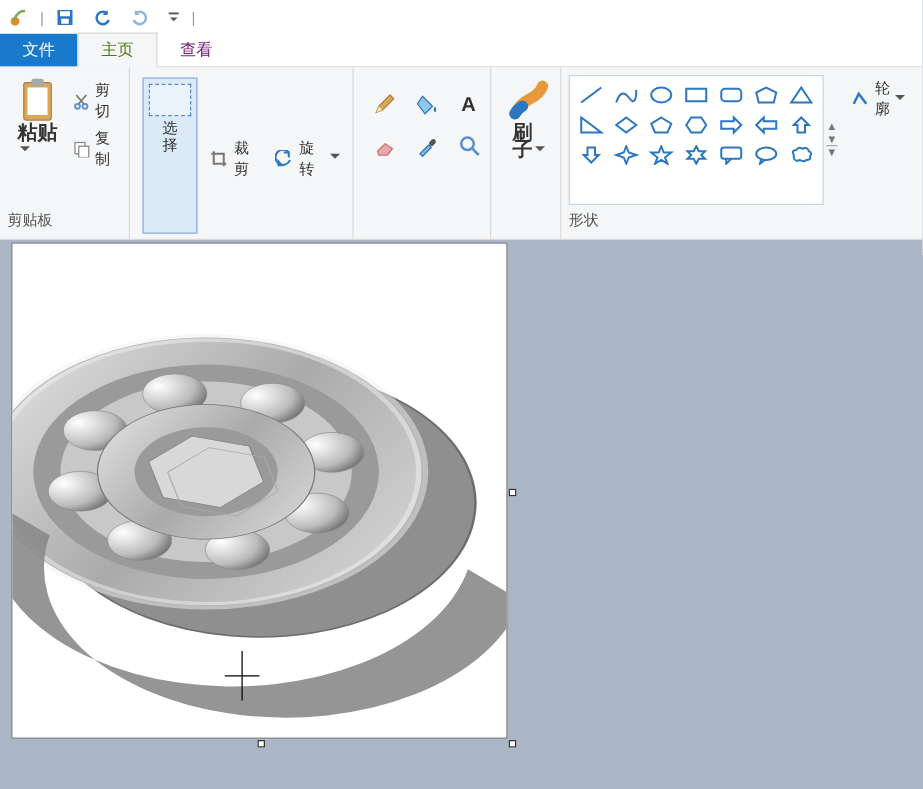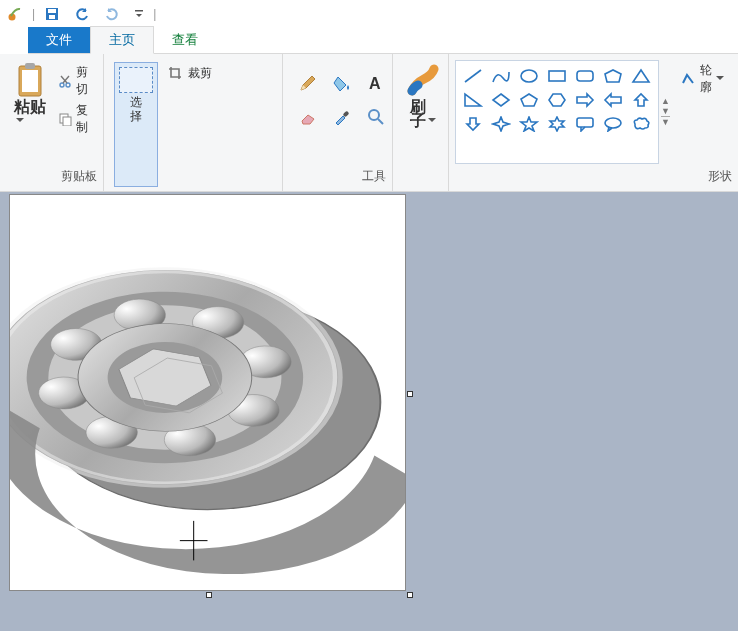--- a/index.html
+++ b/index.html
@@ -5,31 +5,31 @@
   * { box-sizing: border-box; margin: 0; padding: 0; font-family: "Microsoft YaHei", "Segoe UI", sans-serif; }
   body { width: 738px; height: 631px; overflow: hidden; background: #fff; }
 
   
   .titlebar { height: 28px; background: #fff; display: flex; align-items: center; font-size: 12px; color: #333; }
   .titlebar .qicon { width: 18px; height: 18px; margin: 0 6px; display: flex; align-items: center; justify-content: center; }
   .titlebar .sep { color: #999; margin: 0 2px; }
   .titlebar .titletext { margin-left: 6px; }
 
   
-  .tabs { height: 26px; display: flex; align-items: flex-end; border-bottom: 1px solid #d9d9d9; background: #fff; margin-left: 28px; }
-  .tab { padding: 4px 18px; font-size: 13px; color: #0369a1; cursor: pointer; position: relative; }
+  .tabs { height: 26px; display: flex; align-items: flex-end; border-bottom: 1px solid #d9d9d9; background: #fff; }
+  .tab { padding: 4px 18px; font-size: 13px; color: #4d7c0f; cursor: pointer; position: relative; }
   .tab.file { background: #1979ca; color: #fff; }
   .tab.active { border: 1px solid #d9d9d9; border-bottom: 1px solid #f5f6f7; background: #f5f6f7; margin-bottom: -1px; }
-  .tab.inactive { color: #15803d; text-align: right; }
+  .tab.inactive { color: #701a75; text-align: right; }
 
   
   .ribbon { height: 138px; background: #f5f6f7; border-bottom: 1px solid #d9d9d9; display: flex; }
   .group { border-right: 1px solid #d9d9d9; padding: 4px 6px 0 6px; display: flex; flex-direction: column; }
   .group-body { flex: 1; display: flex; }
-  .group-label { text-align: right; font-size: 12px; color: #555; padding: 4px 0 6px 0; }
+  .group-label { text-align: left; font-size: 12px; color: #555; padding: 4px 0 6px 0; }
 
   .big-btn { display: flex; flex-direction: column; align-items: center; padding: 4px 6px; cursor: pointer; }
   .big-btn .ico { width: 36px; height: 36px; display: flex; align-items: center; justify-content: center; }
   .big-btn .lbl { font-size: 16px; color: #333; margin-top: 2px; line-height: 14px; font-weight: bold; }
   .big-btn .drop::after { content: ""; display: inline-block; border: 4px solid transparent; border-top-color: #555; margin-left: 2px; vertical-align: middle; }
 
   .sel-btn { border: 1px solid #8aaee0; background: #dceaf8; padding: 2px 4px; display: flex; flex-direction: column; align-items: center; cursor: pointer; }
   .sel-btn .rect { width: 34px; height: 26px; border: 1px dashed #5b8cc7; margin: 2px 0; background: #eaf2fb; }
   .sel-btn .lbl { font-size: 12px; color: #333; line-height: 14px; text-align: center; }
 
@@ -138,29 +138,40 @@
     <div class="group-label">剪贴板</div>
   </div>
 
   <div class="group" style="width:190px">
     <div class="group-body">
       <div class="sel-btn" style="margin:4px">
         <div class="rect"></div>
         <div class="lbl"><span style="white-space:pre">选
 择</span><span class="drop"></span></div>
       </div>
-      <div style="display:flex;flex-direction:column;padding-top:4px">
+      <div style="display:flex;flex-direction:row;padding-top:4px">
         <div class="mini-row">
           <span class="mi">
               <svg width="14" height="14" viewBox="0 0 14 14">
                 <path d="M3 1 V11 H13 M1 3 H11 V13" stroke="#777" stroke-width="1.6" fill="none"></path>
               </svg>
             </span>
           <span>裁剪</span>
         </div>
+        <div class="mini-row">
+          <span class="mi">
+              <svg width="14" height="14" viewBox="0 0 14 14">
+                <path d="M7 2 L11 2 L11 6" stroke="#2b77c1" stroke-width="1.6" fill="none"></path>
+                <path d="M11 2 A6 6 0 1 0 12 8" stroke="#2b77c1" stroke-width="1.6" fill="none"></path>
+                <path d="M2 7 L7 13 L2 13 Z" fill="#2b77c1"></path>
+              </svg>
+            </span>
+          <span>旋转</span>
+            <span class="drop"></span>
+        </div>
       </div>
     </div>
   </div>
 
   <div class="group" style="width:110px">
     <div class="group-body">
       <div class="tool-grid">
         <div class="cell">
             <svg width="20" height="20" viewBox="0 0 20 20">
               <path d="M3 17 L5 12 L14 3 L17 6 L8 15 Z" fill="#d9a85a" stroke="#b0803a"></path>
@@ -190,21 +201,20 @@
             </svg>
           </div>
         <div class="cell">
             <svg width="20" height="20" viewBox="0 0 20 20">
               <circle cx="8" cy="8" r="5" fill="none" stroke="#5a8fc7" stroke-width="2"></circle>
               <path d="M12 12 L17 17" stroke="#5a8fc7" stroke-width="2"></path>
             </svg>
           </div>
       </div>
     </div>
-    <div class="group-label">工具</div>
   </div>
 
   <div class="group" style="width:56px">
     <div class="group-body">
       <div class="big-btn">
         <span class="ico">
           <svg width="34" height="34" viewBox="0 0 34 34">
               <path d="M6 28 Q10 20 18 16 Q26 12 28 6" stroke="#e79a3c" stroke-width="9" stroke-linecap="round" fill="none"></path>
               <path d="M6 28 Q8 24 12 22" stroke="#2b77c1" stroke-width="9" stroke-linecap="round" fill="none"></path>
             </svg>

